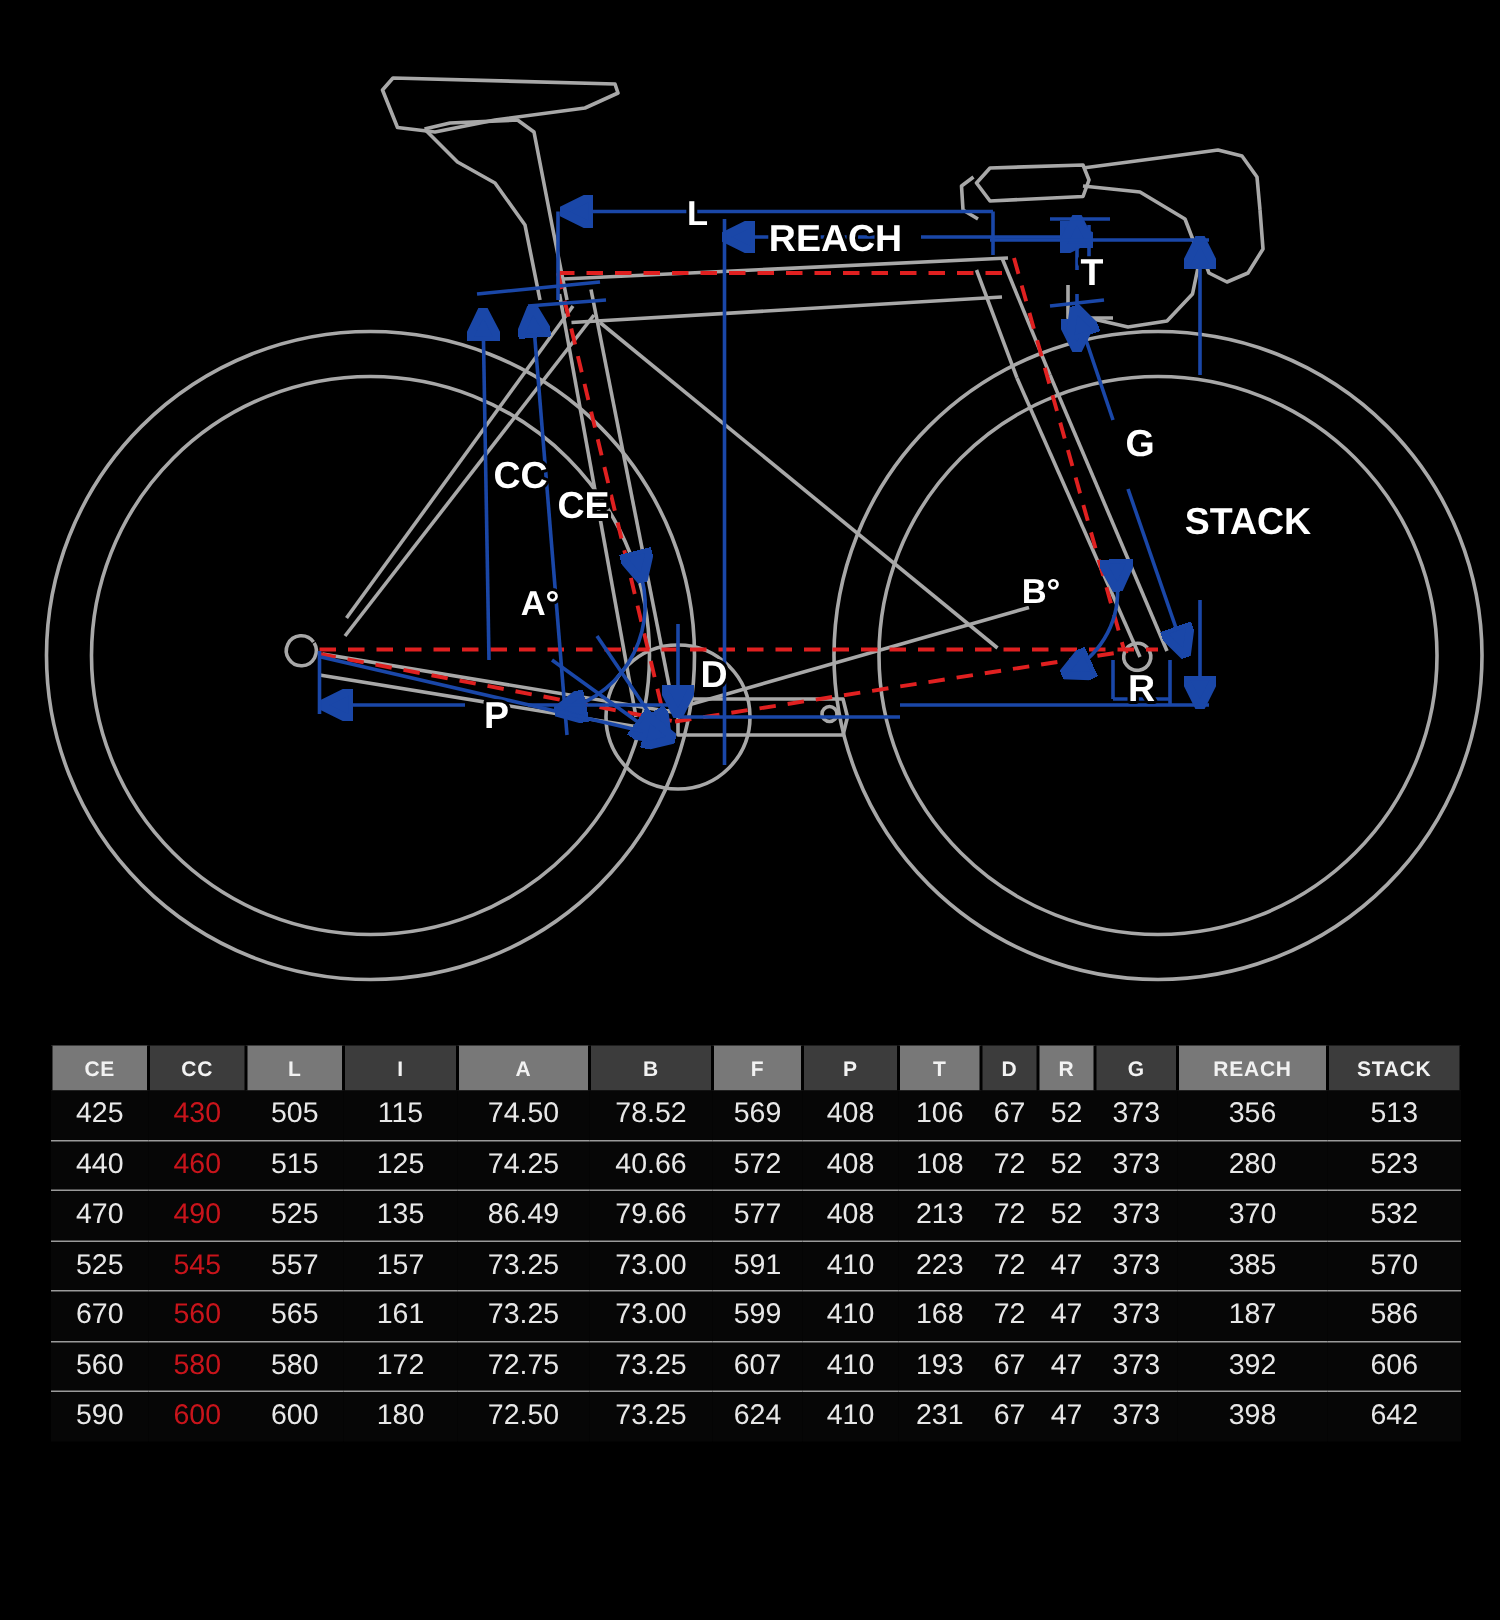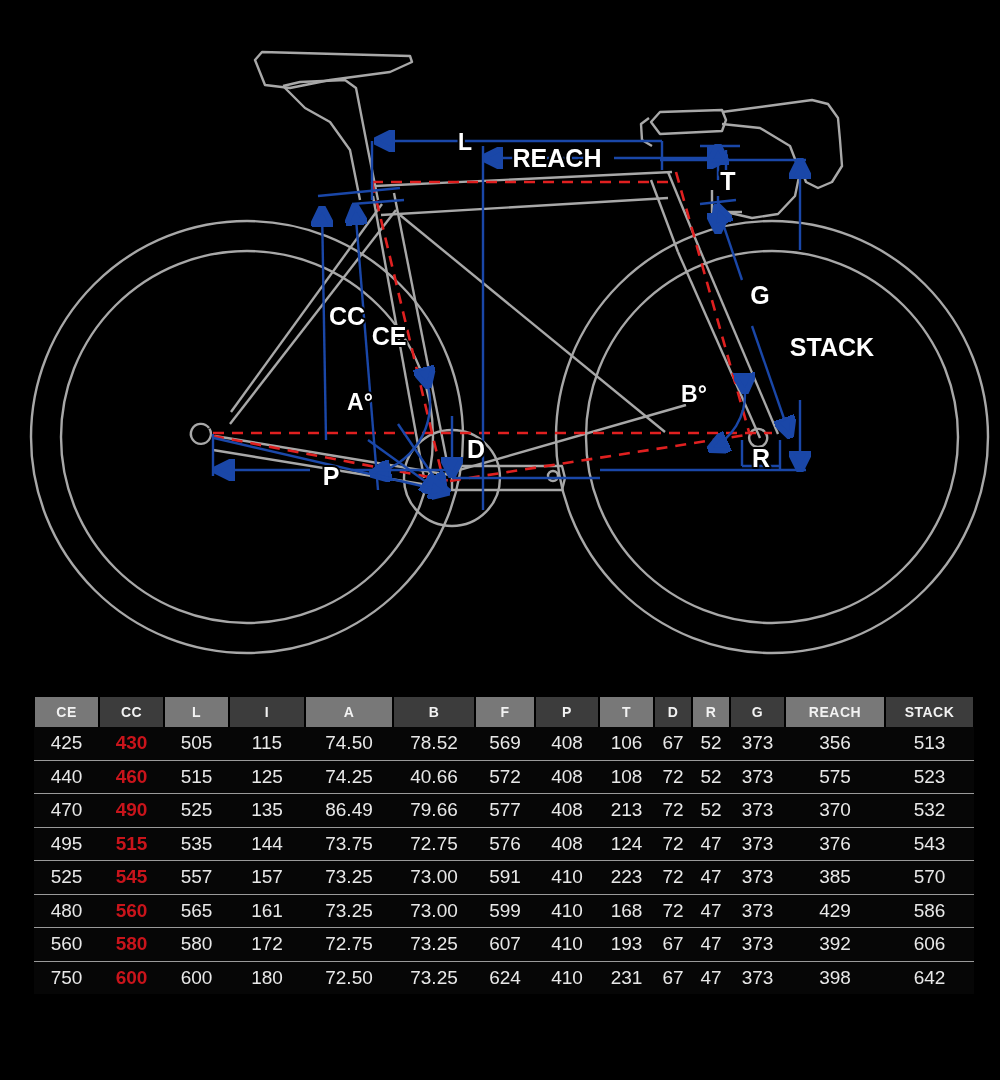--- a/index.html
+++ b/index.html
@@ -78,21 +78,21 @@
     text-align: center;
     padding: 0;
     background: #060606;
     border-bottom: 1px solid #9a9a9a;
   }
   #geo-table tbody tr:last-child td {
     border-bottom: none;
   }
   #geo-table td.cc-col {
     color: #c9141b;
-    font-weight: bold;
+    font-weight: normal;
   }
 </style>
 </head>
 <body>
 
 <div id="page">
 
   <div id="diagram-area">
     <svg id="diagram-svg" viewBox="0 0 1000 670" xmlns="http://www.w3.org/2000/svg">
 
@@ -305,105 +305,89 @@
           <td>515</td>
           <td>125</td>
           <td>74.25</td>
           <td>40.66</td>
           <td>572</td>
           <td>408</td>
           <td>108</td>
           <td>72</td>
           <td>52</td>
           <td>373</td>
-          <td>575</td>
+          <td>280</td>
           <td>523</td>
         </tr>
         <tr>
           <td>470</td>
           <td class="cc-col">490</td>
           <td>525</td>
           <td>135</td>
           <td>86.49</td>
           <td>79.66</td>
           <td>577</td>
           <td>408</td>
           <td>213</td>
           <td>72</td>
           <td>52</td>
           <td>373</td>
           <td>370</td>
           <td>532</td>
         </tr>
         <tr>
-          <td>495</td>
-          <td class="cc-col">515</td>
-          <td>535</td>
-          <td>144</td>
-          <td>73.75</td>
-          <td>72.75</td>
-          <td>576</td>
-          <td>408</td>
-          <td>124</td>
-          <td>72</td>
-          <td>47</td>
-          <td>373</td>
-          <td>376</td>
-          <td>543</td>
-        </tr>
-        <tr>
           <td>525</td>
           <td class="cc-col">545</td>
           <td>557</td>
           <td>157</td>
           <td>73.25</td>
           <td>73.00</td>
           <td>591</td>
           <td>410</td>
           <td>223</td>
           <td>72</td>
           <td>47</td>
           <td>373</td>
           <td>385</td>
           <td>570</td>
         </tr>
         <tr>
-          <td>480</td>
+          <td>670</td>
           <td class="cc-col">560</td>
           <td>565</td>
           <td>161</td>
           <td>73.25</td>
           <td>73.00</td>
           <td>599</td>
           <td>410</td>
           <td>168</td>
           <td>72</td>
           <td>47</td>
           <td>373</td>
-          <td>429</td>
+          <td>187</td>
           <td>586</td>
         </tr>
         <tr>
           <td>560</td>
           <td class="cc-col">580</td>
           <td>580</td>
           <td>172</td>
           <td>72.75</td>
           <td>73.25</td>
           <td>607</td>
           <td>410</td>
           <td>193</td>
           <td>67</td>
           <td>47</td>
           <td>373</td>
           <td>392</td>
           <td>606</td>
         </tr>
         <tr>
-          <td>750</td>
+          <td>590</td>
           <td class="cc-col">600</td>
           <td>600</td>
           <td>180</td>
           <td>72.50</td>
           <td>73.25</td>
           <td>624</td>
           <td>410</td>
           <td>231</td>
           <td>67</td>
           <td>47</td>

